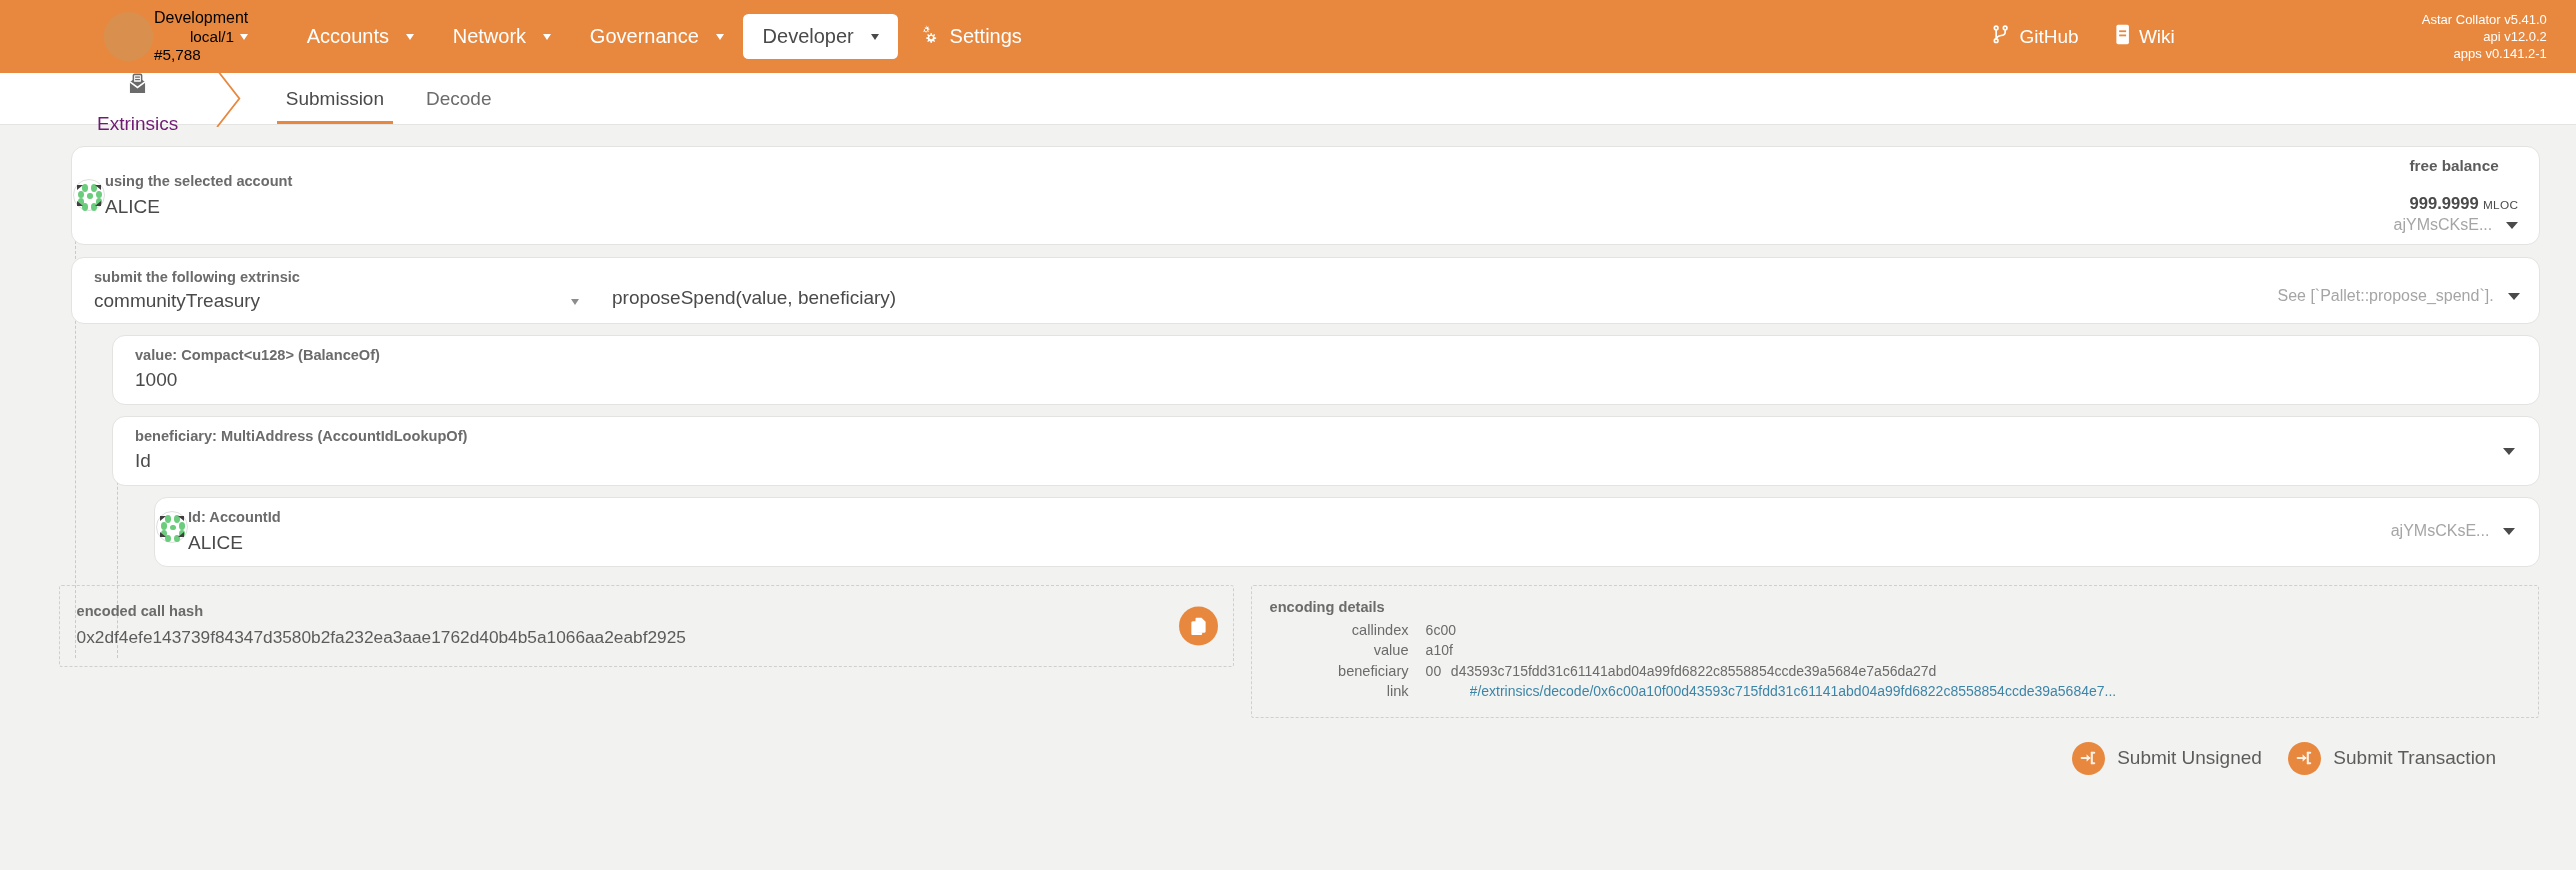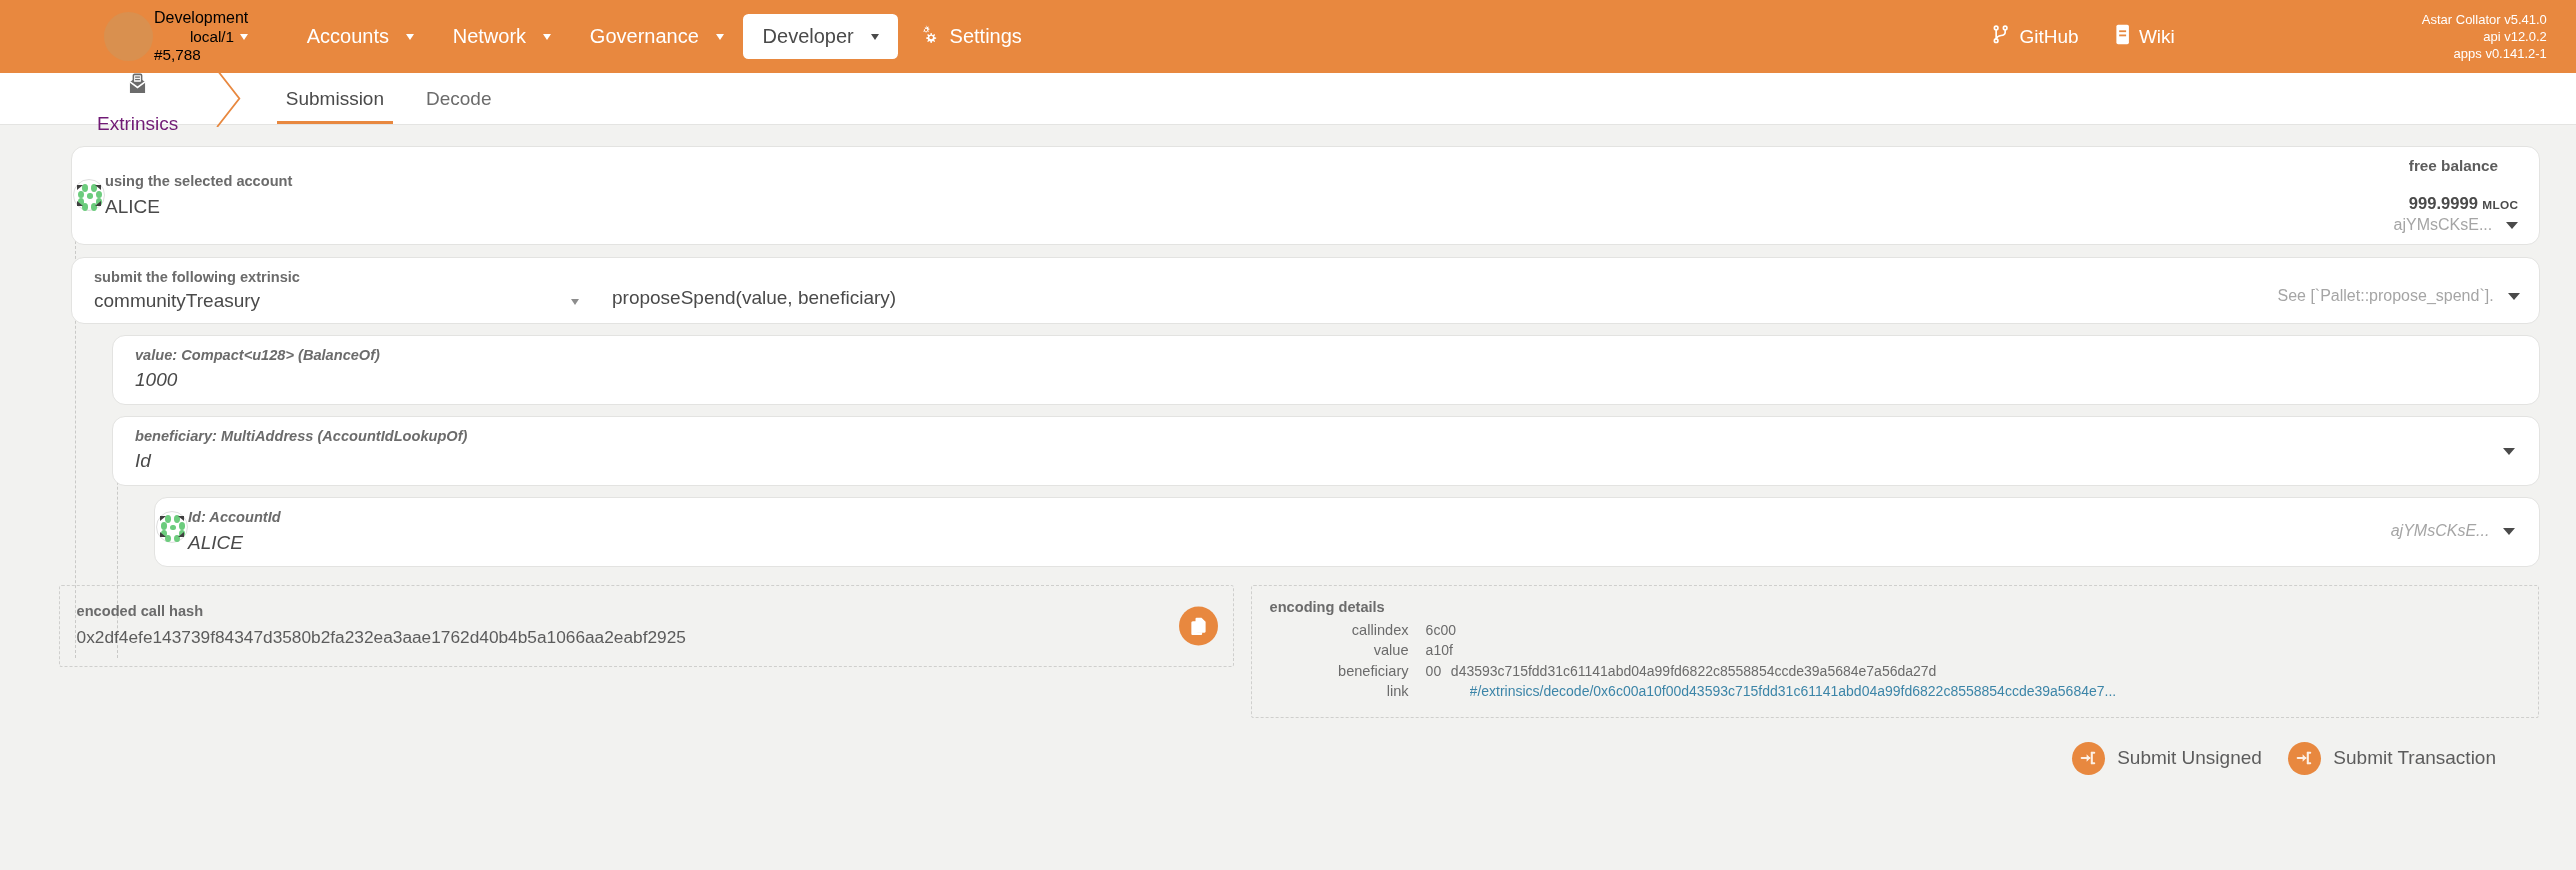--- a/index.html
+++ b/index.html
@@ -207,21 +207,21 @@
     padding-right: 4.2px;
   }
   .bal-line1 {
     display: flex; align-items: baseline; gap: 19.4px;
     font-size: 15.3px;
     color: #4a4a4a;
     flex-direction: column;
   }
   .bal-label { font-weight: bold; color: #5c5c5c; }
   .bal-amount { font-size: 16.6px; font-weight: bold; }
-  .bal-unit { font-size: 11.8px; font-weight: bold; letter-spacing: 0.3px; }
+  .bal-unit { font-size: 11.8px; font-weight: normal; letter-spacing: 0.3px; }
   .bal-line2 {
     display: flex; align-items: center; gap: 14px;
     font-size: 16px;
     color: #a5a5a5;
   }
 
   
   .ext-row {
     margin-left: 35px;
     margin-top: 12.5px;
@@ -249,21 +249,20 @@
     color: #a5a5a5;
     margin-top: 19.4px;
     padding-right: 2.8px;
   }
 
   
   .param-row {
     margin-left: 76px;
     margin-top: 11px;
     padding: 9.7px 16.6px 11px 22px;
-    font-style: italic;
   }
   .param-row.nested {
     margin-left: 118px;
     padding-left: 33px;
     display: flex;
     align-items: center;
     min-height: 50px;
   }
   .param-ident-wrap {
     position: absolute;

